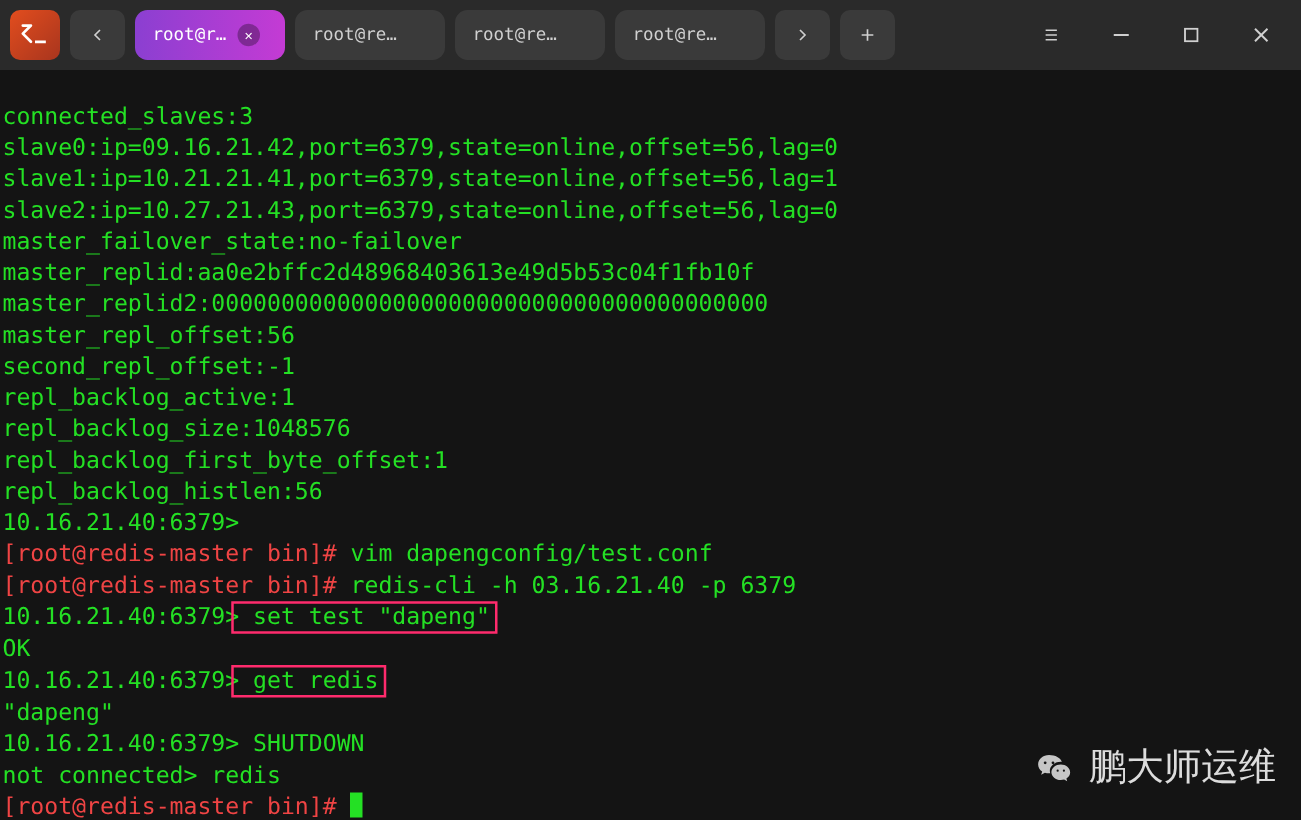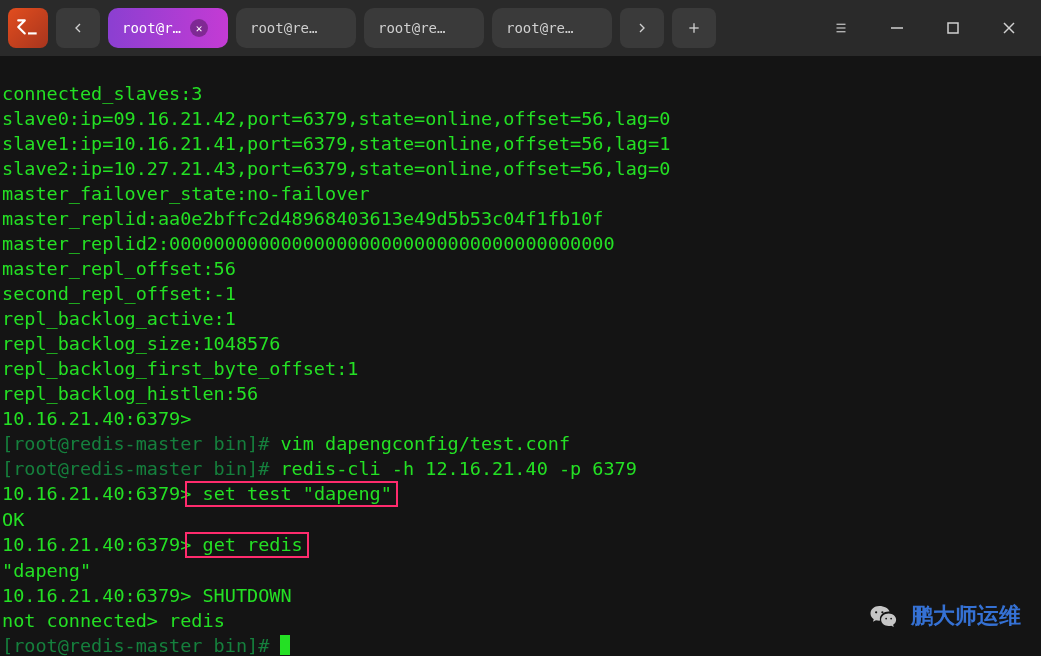--- a/index.html
+++ b/index.html
@@ -12,28 +12,28 @@
   .tab{height:40px;border-radius:10px;background:#3a3a3a;display:flex;align-items:center;padding:0 14px;gap:8px;color:#d0d0d0;font-size:14px;cursor:pointer;min-width:92px;}
   .tab.active{background:linear-gradient(90deg,#8b3fd1,#c43bd4);color:#fff;}
   .tab-label{white-space:nowrap;overflow:hidden;text-overflow:ellipsis;max-width:74px;}
   .tab.active .tab-label{max-width:60px;}
   .tab-close{width:18px;height:18px;border-radius:50%;background:rgba(0,0,0,.3);display:flex;align-items:center;justify-content:center;font-size:11px;color:#fff;}
   .spacer{flex:1;}
   .win-btn{width:48px;height:40px;display:flex;align-items:center;justify-content:center;cursor:pointer;}
   .win-btn svg{stroke:#d0d0d0;stroke-width:1.5;fill:none;}
   
   .terminal{padding:0 2px;color:#24e024;font-size:18.5px;line-height:25px;white-space:pre;letter-spacing:0px;}
-  .orange{color:#15803d;}
+  .orange{color:#ef4444;}
   .cursor{display:inline-block;width:10px;height:20px;background:#24e024;vertical-align:-3px;}
   .hl{border:2px solid #ff2b6d;padding:0 4px;margin-left:-6px;display:inline-block;line-height:22px;}
   
   .watermark{position:absolute;right:20px;bottom:22px;display:flex;align-items:center;gap:10px;opacity:.85;}
   .wm-logo{width:36px;height:36px;border-radius:50%;display:flex;align-items:center;justify-content:center;}
   .wm-logo svg{width:30px;height:30px;fill:#e6e6e6;}
-  .wm-text{color:#3b82f6;font-size:22px;font-family:"Microsoft YaHei","PingFang SC",sans-serif;font-weight:bold;}
+  .wm-text{color:#ffffff;font-size:30px;font-family:"Microsoft YaHei","PingFang SC",sans-serif;}
 </style>
 </head>
 <body>
 
 <div class="titlebar">
   <div class="app-icon">
     <svg viewBox="0 0 24 24">
         <path d="M3 5 L9 5 L3 11 L9 17" stroke="#fff" stroke-width="2" fill="none" stroke-linejoin="round" stroke-linecap="round"></path>
         <line x1="12" y1="17" x2="20" y2="17" stroke="#fff" stroke-width="2"></line>
       </svg>
@@ -93,34 +93,34 @@
     <svg width="14" height="14" viewBox="0 0 14 14">
         <line x1="2" y1="2" x2="12" y2="12"></line>
         <line x1="12" y1="2" x2="2" y2="12"></line>
       </svg>
   </div>
 </div>
 
 <div class="terminal">
 <span>connected_slaves:3</span>
 <span>slave0:ip=09.16.21.42,port=6379,state=online,offset=56,lag=0</span>
-<span>slave1:ip=10.16.21.41,port=6379,state=online,offset=56,lag=1</span>
+<span>slave1:ip=10.21.21.41,port=6379,state=online,offset=56,lag=1</span>
 <span>slave2:ip=10.27.21.43,port=6379,state=online,offset=56,lag=0</span>
 <span>master_failover_state:no-failover</span>
 <span>master_replid:aa0e2bffc2d48968403613e49d5b53c04f1fb10f</span>
 <span>master_replid2:0000000000000000000000000000000000000000</span>
 <span>master_repl_offset:56</span>
 <span>second_repl_offset:-1</span>
 <span>repl_backlog_active:1</span>
 <span>repl_backlog_size:1048576</span>
 <span>repl_backlog_first_byte_offset:1</span>
 <span>repl_backlog_histlen:56</span>
 <span>10.16.21.40:6379&gt;</span>
 <span class="orange">[root@redis-master bin]# </span><span>vim dapengconfig/test.conf</span>
-<span class="orange">[root@redis-master bin]# </span><span>redis-cli -h 12.16.21.40 -p 6379</span>
+<span class="orange">[root@redis-master bin]# </span><span>redis-cli -h 03.16.21.40 -p 6379</span>
 <span>10.16.21.40:6379&gt;</span><span class="hl"> set test "dapeng"</span>
 <span>OK</span>
 <span>10.16.21.40:6379&gt;</span><span class="hl"> get redis</span>
 <span>"dapeng"</span>
 <span>10.16.21.40:6379&gt; </span><span>SHUTDOWN</span>
 <span>not connected&gt; </span><span>redis</span>
 <span class="orange">[root@redis-master bin]# </span><span class="cursor"></span>
 </div>
 
 <div class="watermark">

